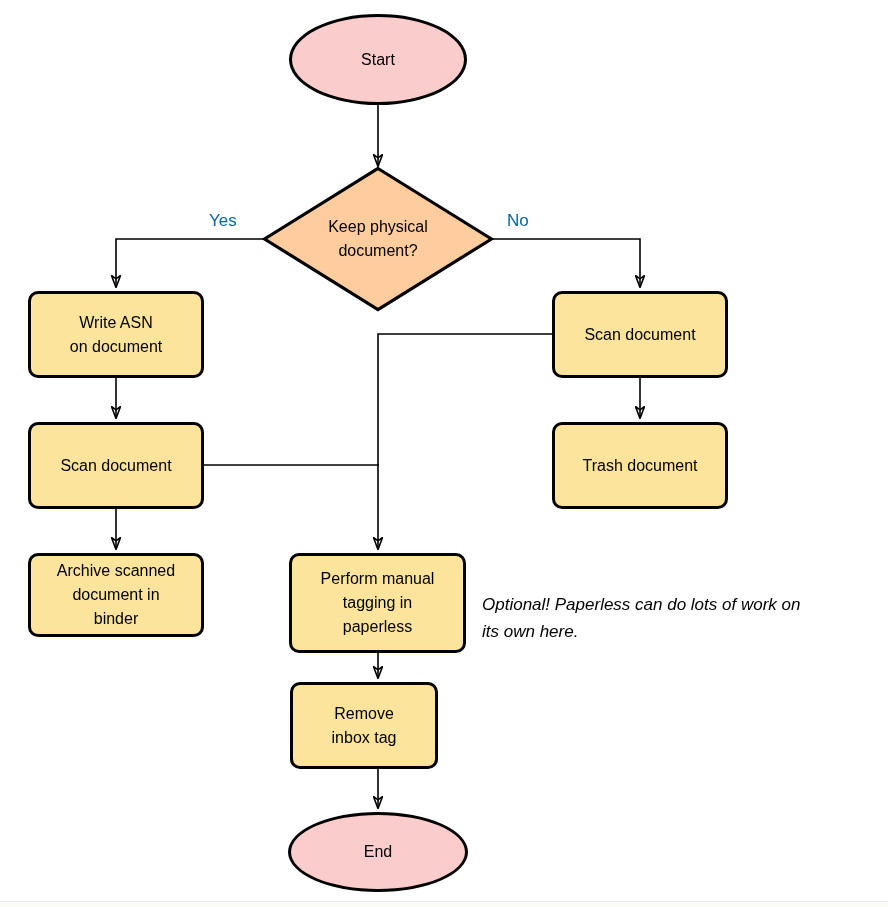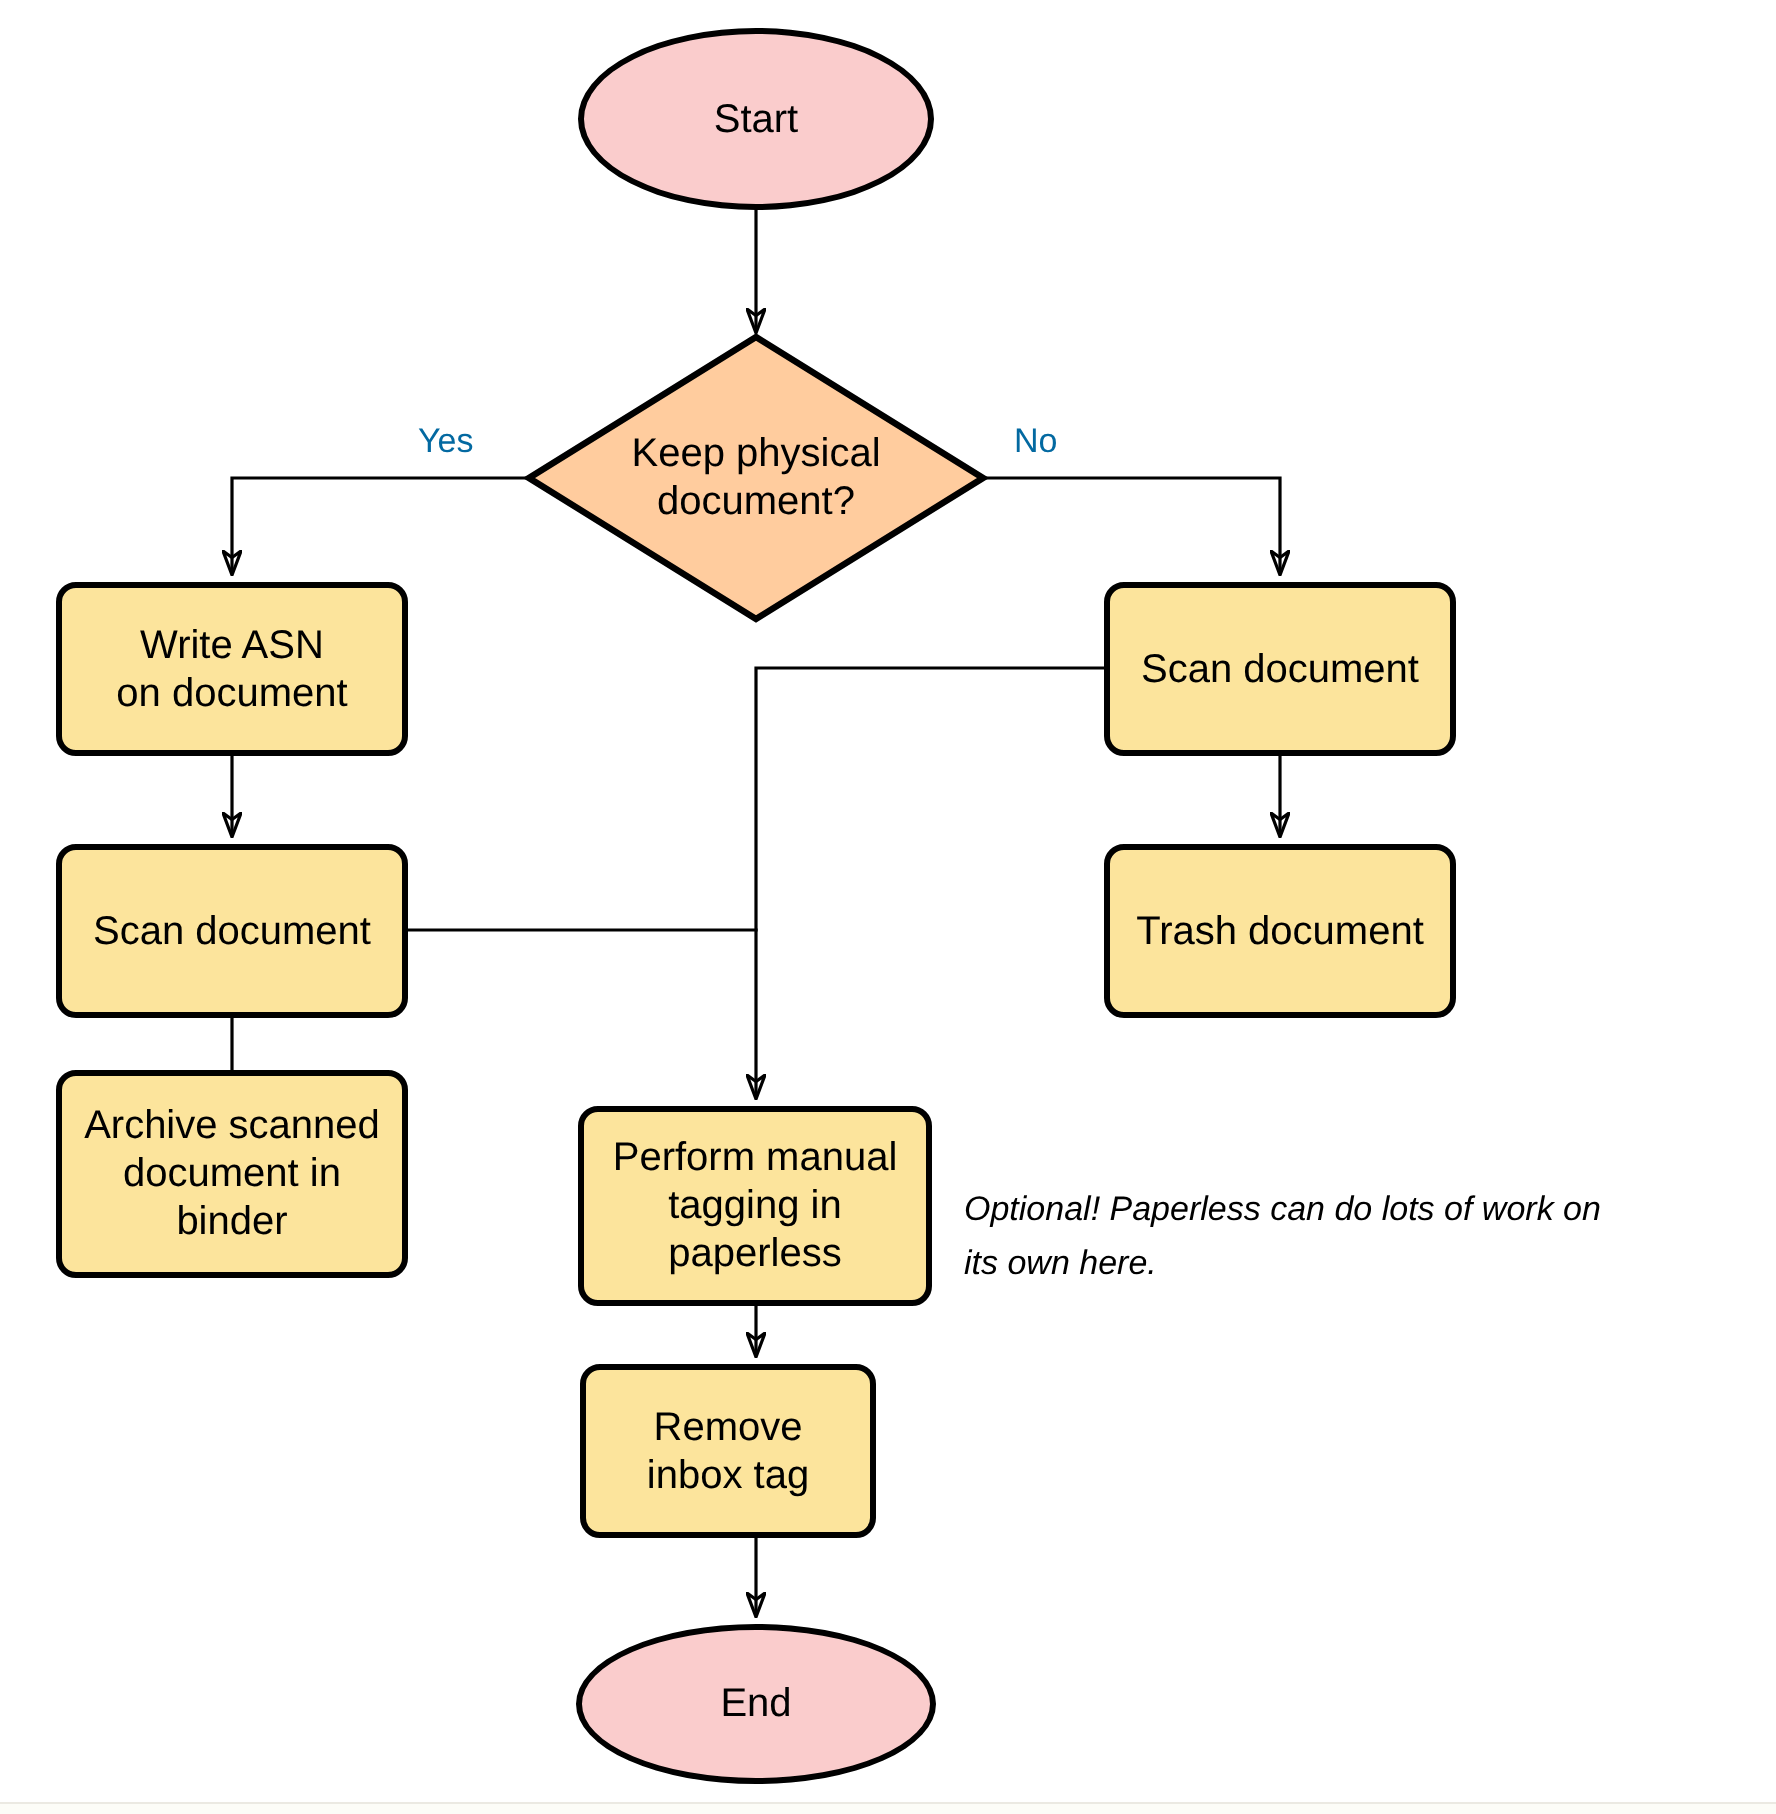--- a/index.html
+++ b/index.html
@@ -2,21 +2,21 @@
 <html><head>
 <meta charset="utf-8">
 <style>
   html,body{margin:0;padding:0;background:#ffffff;}
   body{font-family:"Liberation Sans",sans-serif;color:#000;}
   .canvas{position:relative;width:888px;height:907px;background:#ffffff;overflow:hidden;}
   .edges{position:absolute;left:0;top:0;width:888px;height:907px;}
   .edges path{fill:none;stroke:#000000;stroke-width:1.6;}
   .node{
     position:absolute;display:flex;align-items:center;justify-content:center;
-    text-align:center;font-size:20px;line-height:24px;color:#000;
+    text-align:center;font-size:16px;line-height:24px;color:#000;
     box-sizing:border-box;
   }
   .node-label{white-space:pre-line;position:relative;z-index:2;}
   .process{background:#fce49c;border:3px solid #000;border-radius:10px;}
   .terminal{background:#facccc;border:3px solid #000;border-radius:50%;}
   .decision{background:transparent;border:none;}
   .decision .shape-svg{position:absolute;left:0;top:0;width:100%;height:100%;z-index:1;}
   .edge-label{position:absolute;font-size:17px;line-height:20px;color:#0369a1;}
   .note{
     position:absolute;left:482px;top:591px;
@@ -64,21 +64,21 @@
 
   <div class="node process" style="left:28px;top:291px;width:176px;height:87px;">
     <div class="node-label">Write ASN
 on document</div>
   </div>
 
   <div class="node process" style="left:28px;top:422px;width:176px;height:87px;">
     <div class="node-label">Scan document</div>
   </div>
 
-  <div class="node process" style="left:28px;top:535px;width:176px;height:104px;">
+  <div class="node process" style="left:28px;top:553px;width:176px;height:84px;">
     <div class="node-label">Archive scanned
 document in
 binder</div>
   </div>
 
   <div class="node process" style="left:552px;top:291px;width:176px;height:87px;">
     <div class="node-label">Scan document</div>
   </div>
 
   <div class="node process" style="left:552px;top:422px;width:176px;height:87px;">

